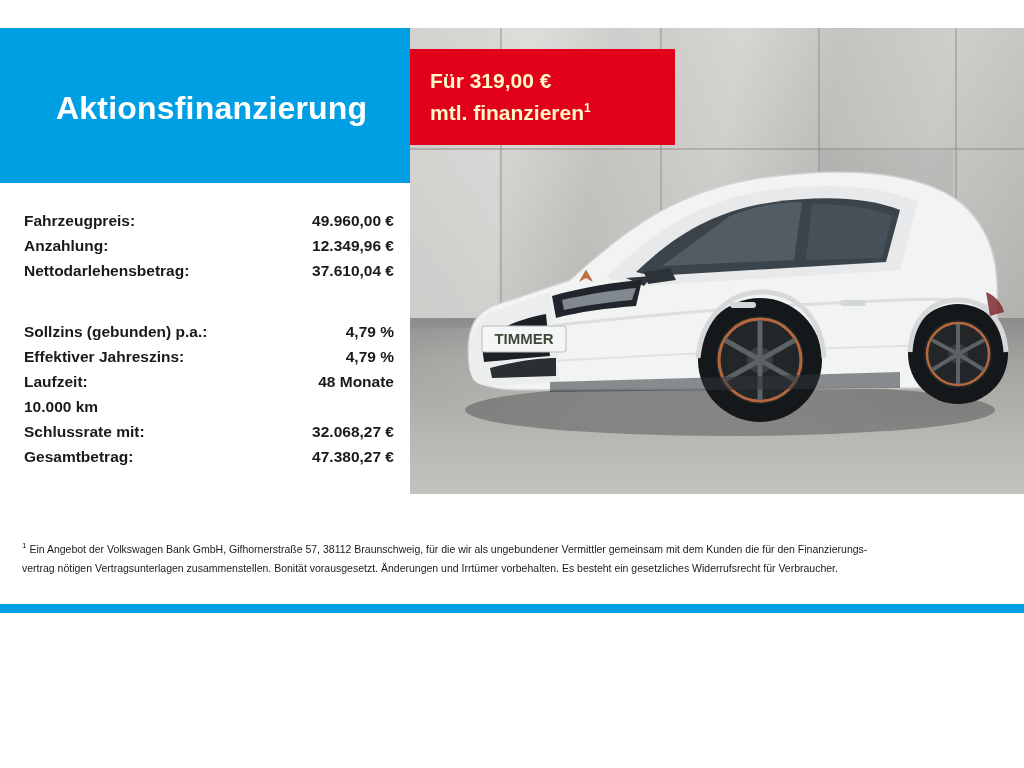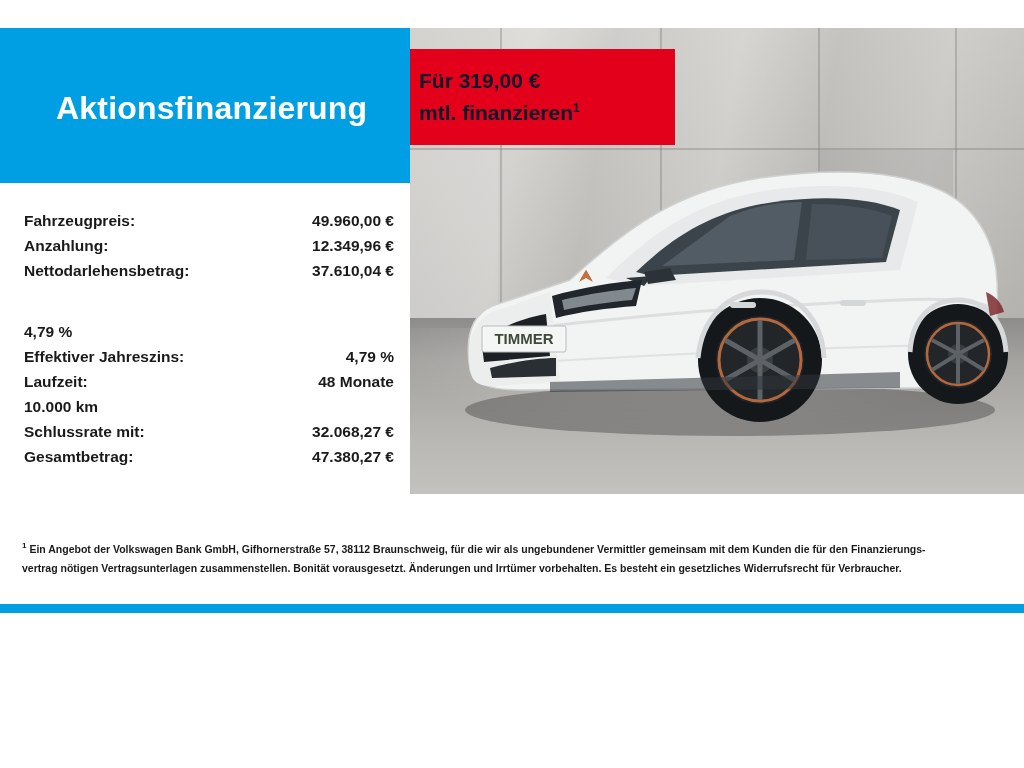--- a/index.html
+++ b/index.html
@@ -71,22 +71,22 @@
 
   
   .price-badge {
     position: absolute;
     left: 410px; top: 49px;
     width: 265px; height: 96px;
     background: #e3001b;
   }
   .price-badge .line {
     position: absolute;
-    left: 9px;
-    color: #0f172a;
+    left: 20px;
+    color: #fef9c3;
     font-size: 21px;
     font-weight: bold;
     white-space: nowrap;
   }
   .price-badge .line1 { top: 20px; }
   .price-badge .line2 { top: 52px; }
   .price-badge sup { font-size: 12px; vertical-align: super; }
 
   
   .car {
@@ -113,21 +113,21 @@
   }
   .row .value { text-align: right; }
   .group-gap { height: 36px; }
 
   
   .footnote {
     position: absolute;
     left: 22px; top: 536px;
     width: 980px;
     font-size: 10.5px;
-    font-weight: bold;
+    font-weight: normal;
     color: #1a1a1a;
     line-height: 19px;
   }
   .footnote sup { font-size: 8px; }
 
   
   .divider-blue {
     position: absolute;
     left: 0; top: 604px;
     width: 1024px; height: 9px;
@@ -260,20 +260,21 @@
       <span class="value">12.349,96 €</span>
     </div>
     <div class="row">
       <span class="label">Nettodarlehensbetrag:</span>
       <span class="value">37.610,04 €</span>
     </div>
 
     <div class="group-gap"></div>
 
     <div class="row">
+      <span class="label">Sollzins (gebunden) p.a.:</span>
       <span class="value">4,79 %</span>
     </div>
     <div class="row">
       <span class="label">Effektiver Jahreszins:</span>
       <span class="value">4,79 %</span>
     </div>
     <div class="row">
       <span class="label">Laufzeit:</span>
       <span class="value">48 Monate</span>
     </div>

